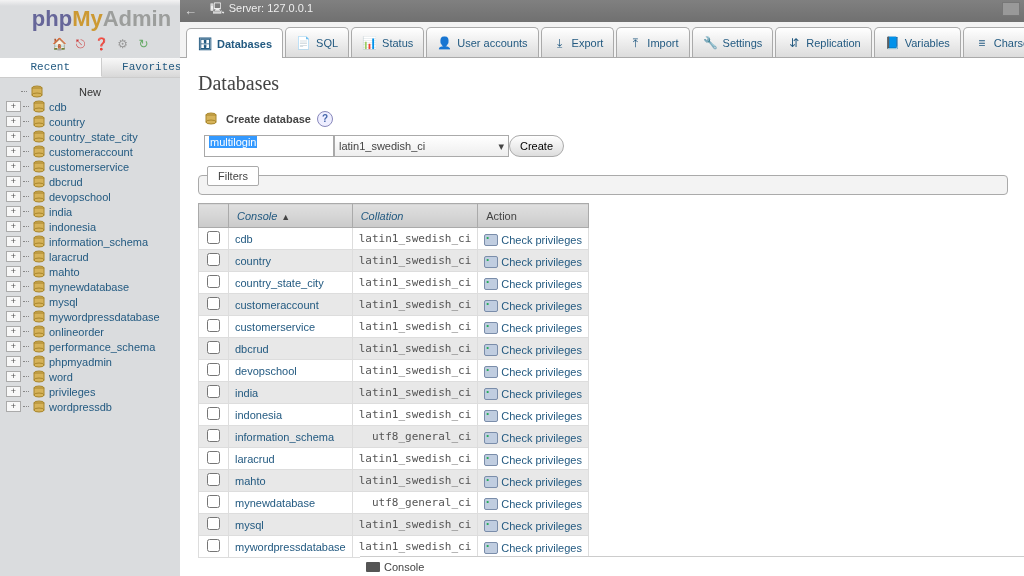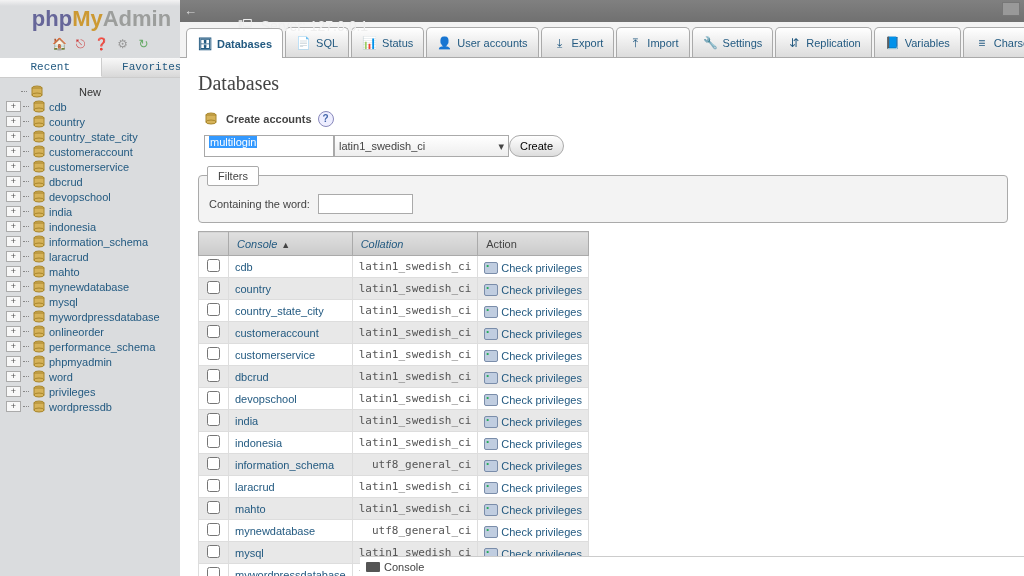--- a/index.html
+++ b/index.html
@@ -21,21 +21,21 @@
 .tree-item .exp { width: 15px; height: 11px; background: #f8f8f8; border: 1px solid #aaa; text-align: center; line-height: 9px; font-size: 9px; color: #555; margin-right: 2px; }
 .tree-item .dash { width: 6px; border-top: 1px dotted #888; margin-right: 2px; }
 .tree-item .icn { width: 16px; height: 16px; margin-right: 2px; display:flex; align-items:center; justify-content:center; }
 .tree-item .lbl { color: #235a81; }
 .tree-item.first .lbl { color: #333; padding-left: 32px; }
 
 
 #main { position: absolute; left: 180px; top: 0; right: 0; height: 576px; background: #fff; overflow: hidden; }
 #srvbar { height: 22px; background: linear-gradient(#808080,#707070); color: #ddd; position: relative; }
 #srvbar .back { position:absolute; left:4px; top:3px; color:#ddd; font-size:13px; }
-#srvbar .srv { position:absolute; left:30px; top:16px; font-size:14px; color:#eee;margin-left:28px; }
+#srvbar .srv { position:absolute; left:30px; top:0; font-size:11px; color:#eee; }
 #srvbar .srv .si { margin-right:4px; }
 #srvbar .upbtn { position:absolute; right:4px; top:2px; width:18px; height:14px; background:#999; border:1px solid #777; }
 #tabs { display: flex; height: 36px; align-items: end; background: #f3f3f3; border-bottom: 1px solid #aaa; padding-left: 6px; }
 .toptab { display: flex; align-items: center; padding: 7px 10px 6px; margin-right: 2px; background: linear-gradient(#fff,#dcdcdc); border: 1px solid #aaa; border-bottom: none; border-radius: 5px 5px 0 0; cursor: pointer; color: #235a81; font-size: 11px; gap: 4px; white-space: nowrap; }
 .toptab.active { background: #fff; position: relative; top: 1px; font-weight: bold; color: #235a81; }
 .toptab .ti { width:16px; height:16px; display:flex; align-items:center; justify-content:center; font-size:12px; }
 
 #content { padding: 14px 18px; }
 h2.title { font-size: 20px; font-weight: normal; color: #444; margin-bottom: 16px; font-family: Georgia,serif; }
 #create-row { display:flex; align-items:center; gap:6px; margin-bottom:4px; margin-left:6px; }
@@ -413,38 +413,34 @@
     <h2 class="title">Databases</h2>
 
     <div id="create-row">
       <span class="ci">
         <svg width="16" height="16">
             <ellipse cx="7" cy="4" rx="5" ry="2" class="svg-db"></ellipse>
             <rect x="2" y="4" width="10" height="7" class="svg-db"></rect>
             <ellipse cx="7" cy="11" rx="5" ry="2" class="svg-db"></ellipse>
           </svg>
       </span>
-      <span class="clbl">Create accounts</span>
+      <span class="clbl">Create database</span>
       <span class="hi">?</span>
     </div>
     <div id="create-inputs">
       <div id="db-name-input"><span class="sel">multilogin</span></div>
       <div id="collation-select">
           <span>latin1_swedish_ci</span>
           <span>▾</span>
         </div>
       <button id="create-btn">Create</button>
     </div>
 
     <div id="filter-box">
       <legend>Filters</legend>
-      <div class="fr">
-        <span>Containing the word:</span>
-        <input id="filter-input" type="text" style="">
-      </div>
     </div>
 
     <table class="dblist">
       <thead>
           <tr>
         <th class="first"><input type="checkbox" style="visibility: hidden;"></th>
         <th><span>Console</span><span class="sort">▲</span></th>
         <th>Collation</th>
         <th style="font-style:normal;color:#444;">Action</th>
       </tr>

